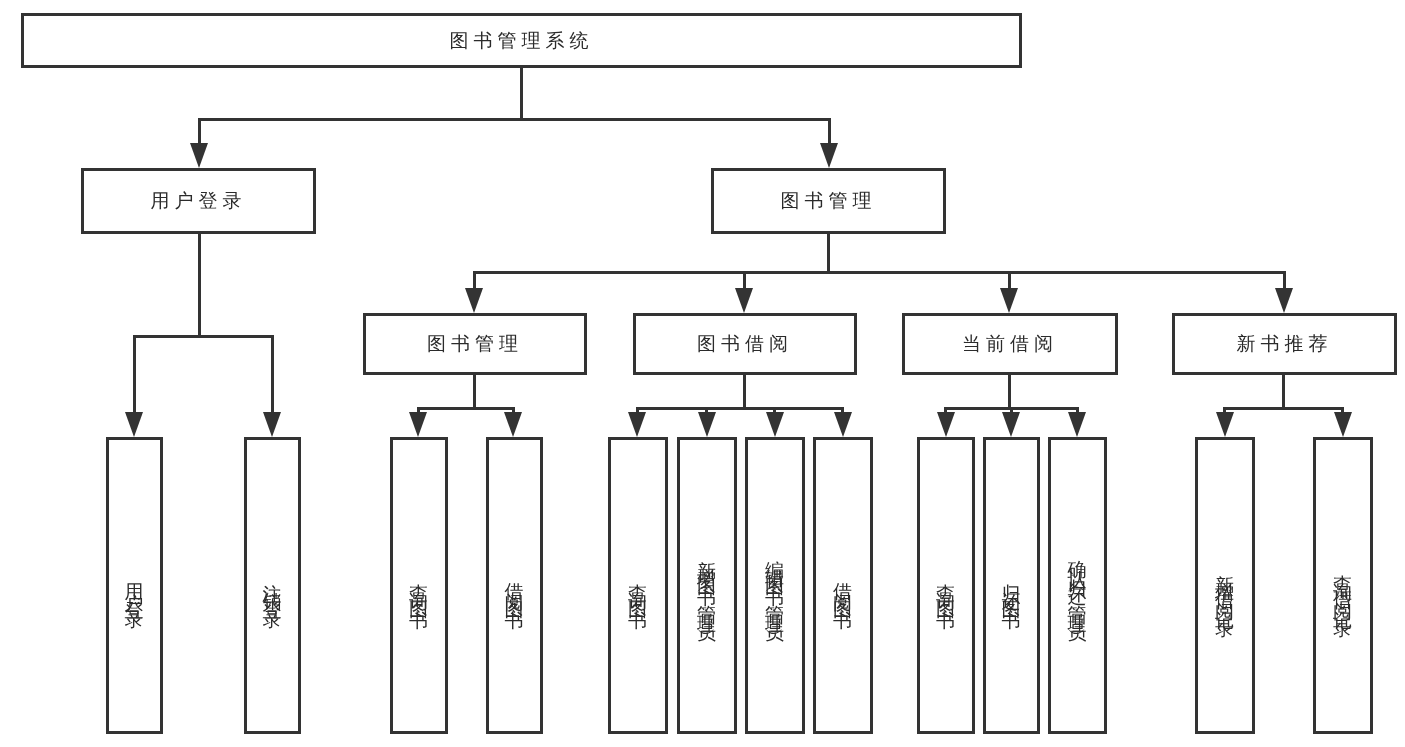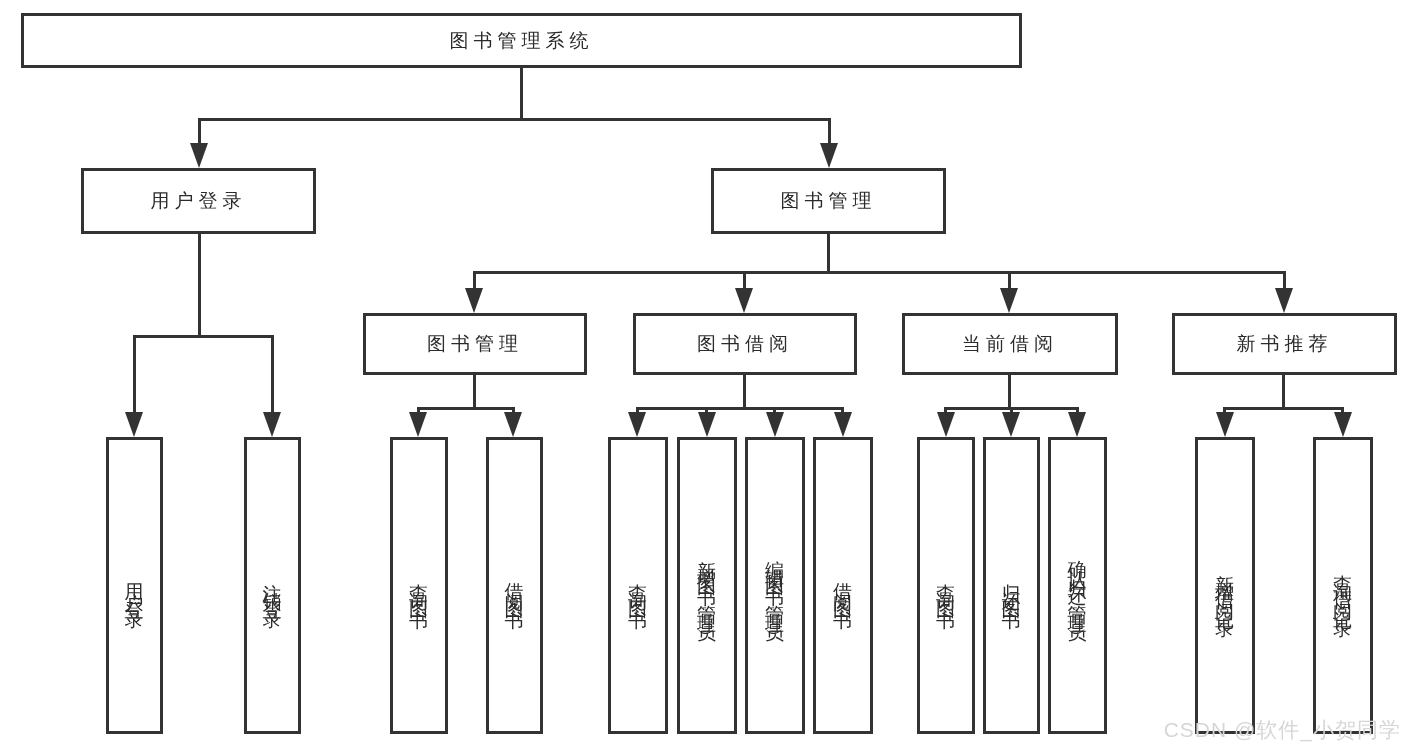--- a/index.html
+++ b/index.html
@@ -198,15 +198,14 @@
     <span class="vlabel">确认归还（管理员）</span>
   </div>
 
   <div class="vbox" style="left:1195px; width:60px;">
     <span class="vlabel">新增借阅记录</span>
   </div>
   <div class="vbox" style="left:1313px; width:60px;">
     <span class="vlabel">查询借阅记录</span>
   </div>
 
-  <div class="watermark">CSDN @软件_小贺同学</div>
 
 </div>
 
 </body></html>

